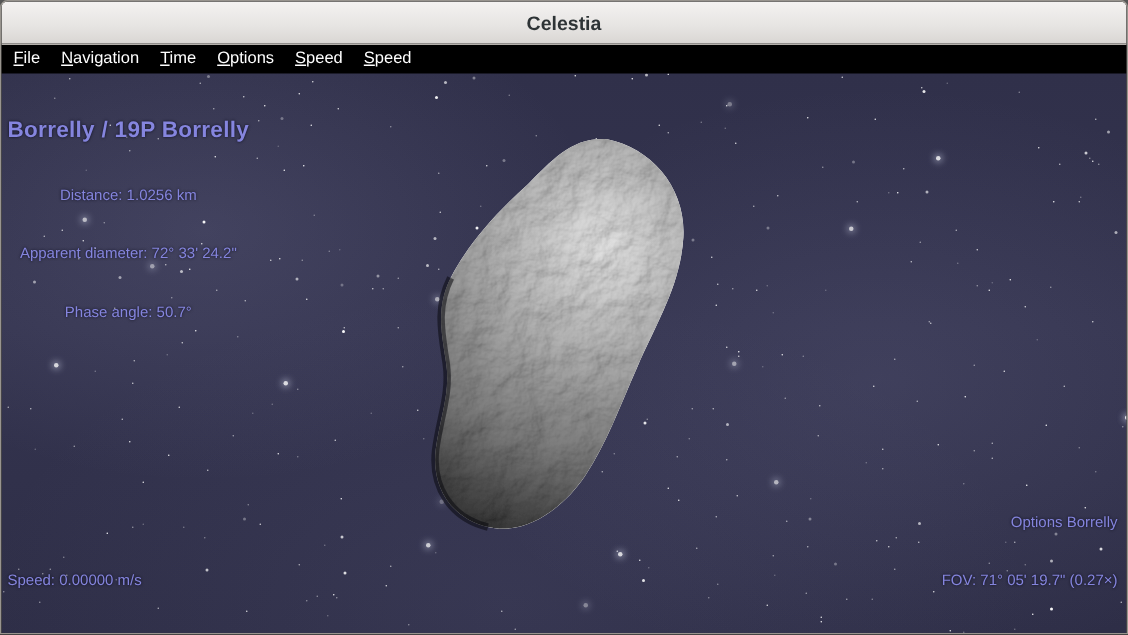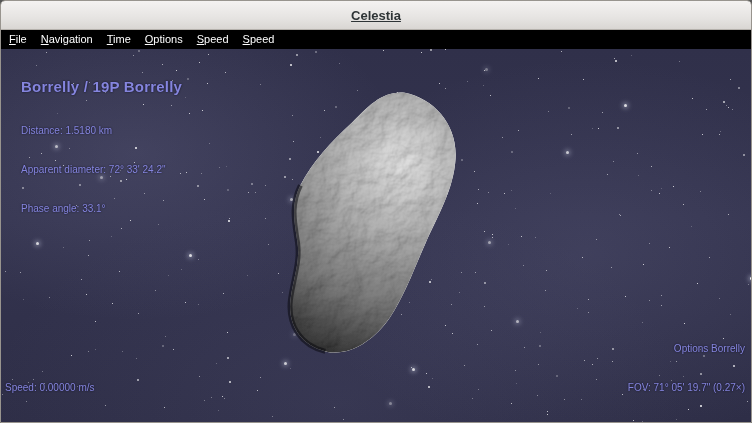--- a/index.html
+++ b/index.html
@@ -18,21 +18,21 @@
     background: #000;
   }
   .titlebar {
     height: 29px; flex: 0 0 29px;
     background: linear-gradient(#f4f2f1 0%, #e6e4e2 60%, #d9d6d3 100%);
     border-bottom: 1px solid #b4b0ab;
     display: flex; align-items: center; justify-content: center;
     position: relative;
   }
   .titlebar .title {
-    font-size: 13px; font-weight: bold; color: #2e3436; text-decoration: underline;
+    font-size: 13px; font-weight: bold; color: #2e3436;
   }
   .menubar {
     height: 19px; flex: 0 0 19px;
     background: var(--menubar-bg, #000);
     display: flex; align-items: stretch;
     padding-left: 1px;
   }
   .menu-item {
     color: #ffffff; font-size: 11px;
     padding: 3px 7px 0 7px;
@@ -51,21 +51,21 @@
   .starfield { position: absolute; inset: 0; }
   .star { position: absolute; background: #fff; border-radius: 50%; }
   .asteroid-svg { position: absolute; inset: 0; width: 100%; height: 100%; }
   .hud {
     position: absolute;
     color: var(--hud-color, #8787e0);
     font-size: 10px; line-height: 13px;
     text-shadow: 0 0 2px rgba(0,0,20,0.8);
     white-space: pre;
   }
-  .hud-object { left: 20px; top: 2px; }
+  .hud-object { left: 4px; top: 2px; text-align: center; }
   .hud-object .object-title {
     font-size: 15px; line-height: 20px; font-weight: bold;
     letter-spacing: 0.2px; margin-bottom: 1px;
   }
   .hud-time { right: 6px; top: 4px; text-align: right; }
   .hud-speed { left: 4px; bottom: 2px; }
   .hud-status { right: 6px; bottom: 2px; text-align: right; }
 </style>
 </head>
 <body>
@@ -461,23 +461,23 @@
           C 368 58, 382 42, 405 44 Z"></path>
       </g>
       <path fill="none" stroke="rgba(10,10,14,0.55)" stroke-width="5" d="M 325 304
           C 300 298, 287 277, 290 252
           C 293 230, 300 214, 297 194
           C 294 174, 290 157, 300 137"></path>
     </svg>
 
     <div class="hud hud-object">
       <div class="object-title">Borrelly / 19P Borrelly</div>
-      <div>Distance: 1.5180 km</div>
+      <div>Distance: 1.0256 km</div>
       <div>Apparent diameter: 72° 33' 24.2"</div>
-      <div>Phase angle: 33.1°</div>
+      <div>Phase angle: 50.7°</div>
     </div>
 
 
     <div class="hud hud-speed">
       <div>Speed: 0.00000 m/s</div>
     </div>
 
     <div class="hud hud-status">
       <div>Options Borrelly</div>
       <div>FOV: 71° 05' 19.7" (0.27×)</div>

